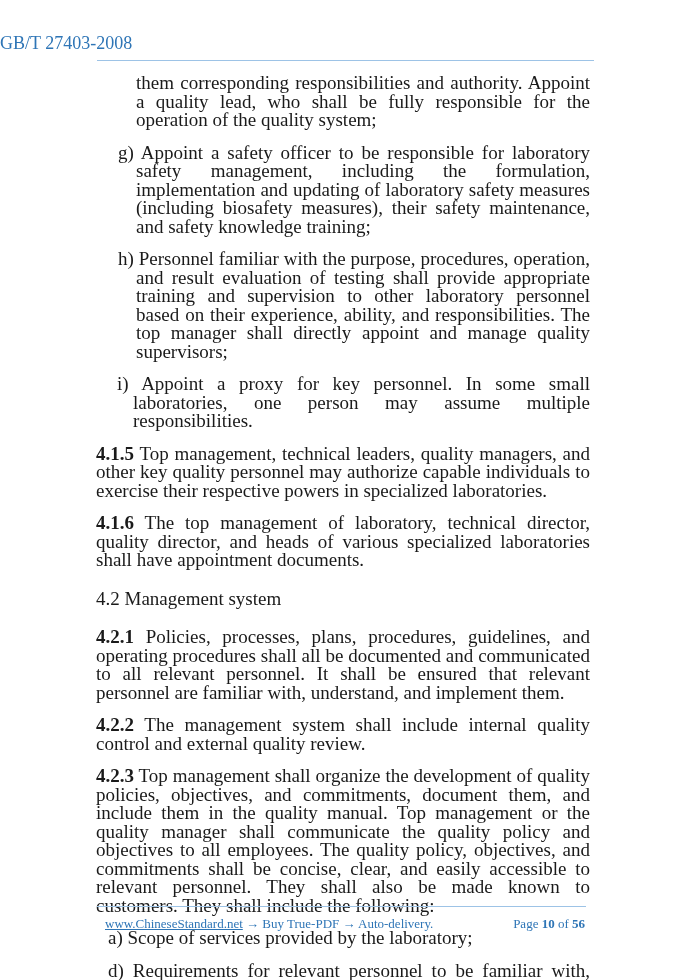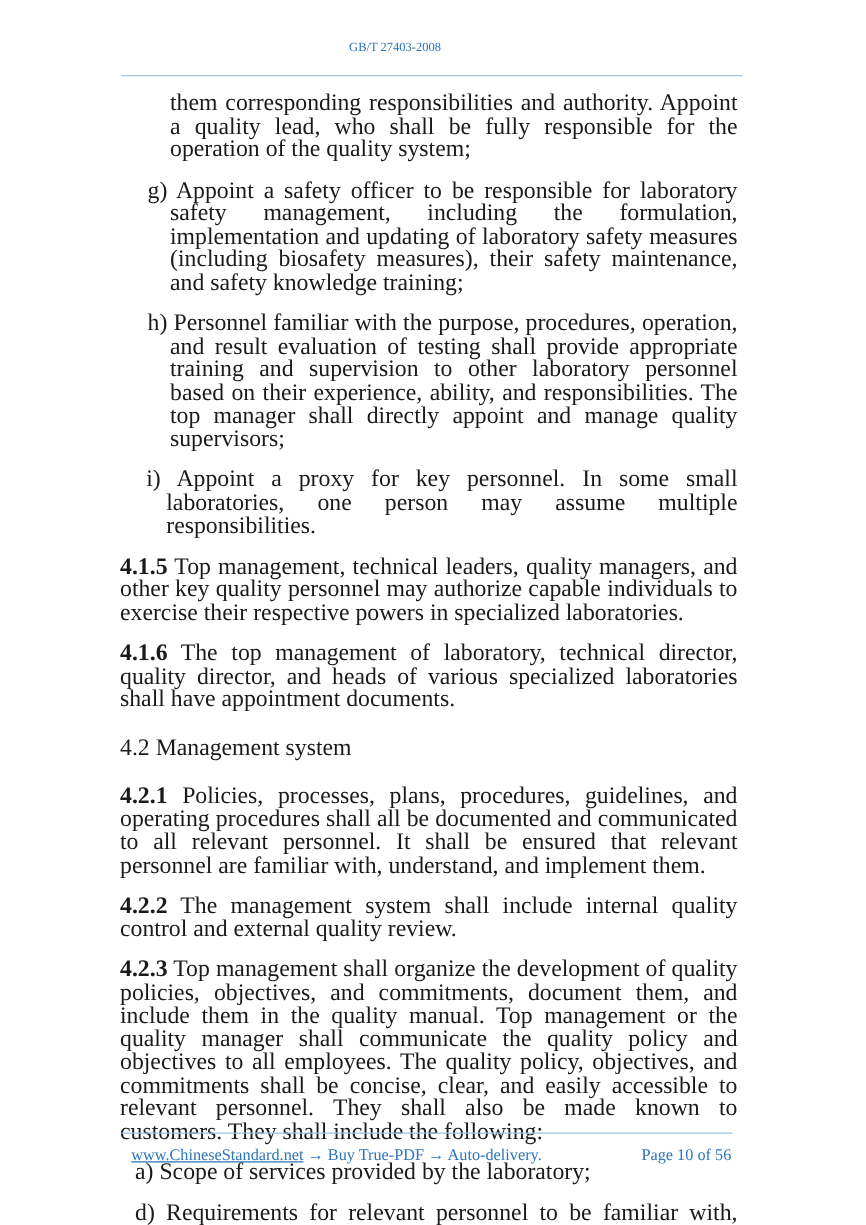--- a/index.html
+++ b/index.html
@@ -2,22 +2,22 @@
 <html><head>
   <meta charset="utf-8">
   <style>
     html, body { margin: 0; padding: 0; background: #ffffff; }
     body {
       width: 693px; height: 980px; position: relative; overflow: hidden;
       font-family: "Liberation Serif", "DejaVu Serif", serif;
       color: #1a1a1a;
     }
     .header-title {
-      position: absolute; top: 33px; left: 0; width: 632px; text-align: center;
-      font-size: 10px; color: #2e75b6;
+      position: absolute; top: 33px; left: 0; width: 632px; text-align: left;
+      font-size: 18px; color: #2e75b6;
     }
     .header-rule {
       position: absolute; top: 60px; left: 97px; width: 497px; height: 0;
       border-top: 1px solid #9dc3e6;
     }
     .content {
       position: absolute; top: 74px; left: 104px; width: 486px;
       font-size: 19px; line-height: 18.5px; text-align: justify;
     }
     .para { margin: 0 0 14px 0; }
@@ -28,21 +28,21 @@
     .footer-rule {
       position: absolute; top: 906px; left: 97px; width: 489px; height: 0;
       border-top: 1px solid #9dc3e6;
     }
     .footer {
       position: absolute; top: 916px; left: 105px; width: 480px;
       font-size: 13px; color: #2e75b6;
     }
     .footer-link { text-decoration: underline; color: #2e75b6; cursor: pointer; }
     .footer-right { position: absolute; right: 0; top: 0; }
-    .footer-right b { font-weight: normal; }
+    .footer-right b { font-weight: bold; }
   </style>
 </head>
 <body>
 
 <div class="header-title">GB/T 27403-2008</div>
 <div class="header-rule"></div>
 
 <div class="content">
   <p class="para" style="padding-left:32px;">them corresponding responsibilities and authority. Appoint a quality lead, who shall be fully responsible for the operation of the quality system;</p>
 

